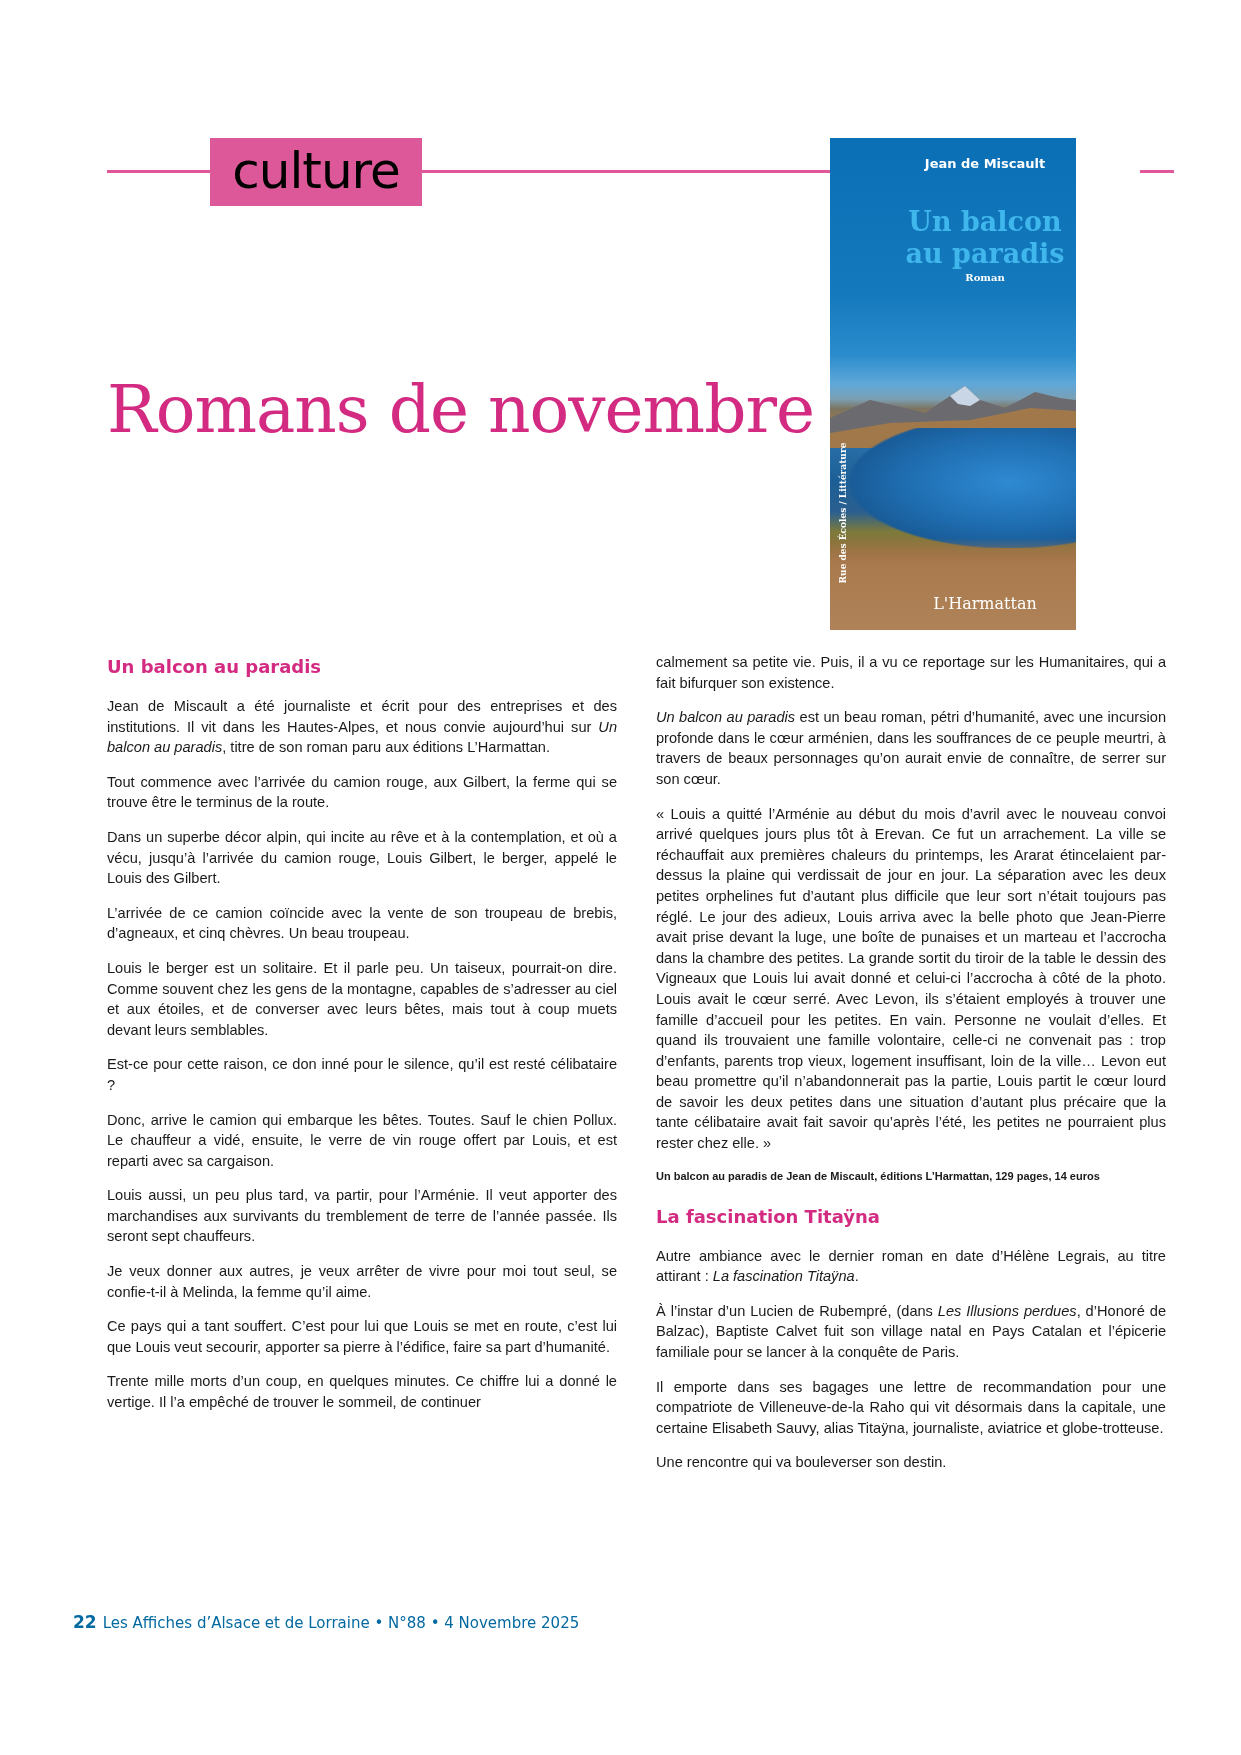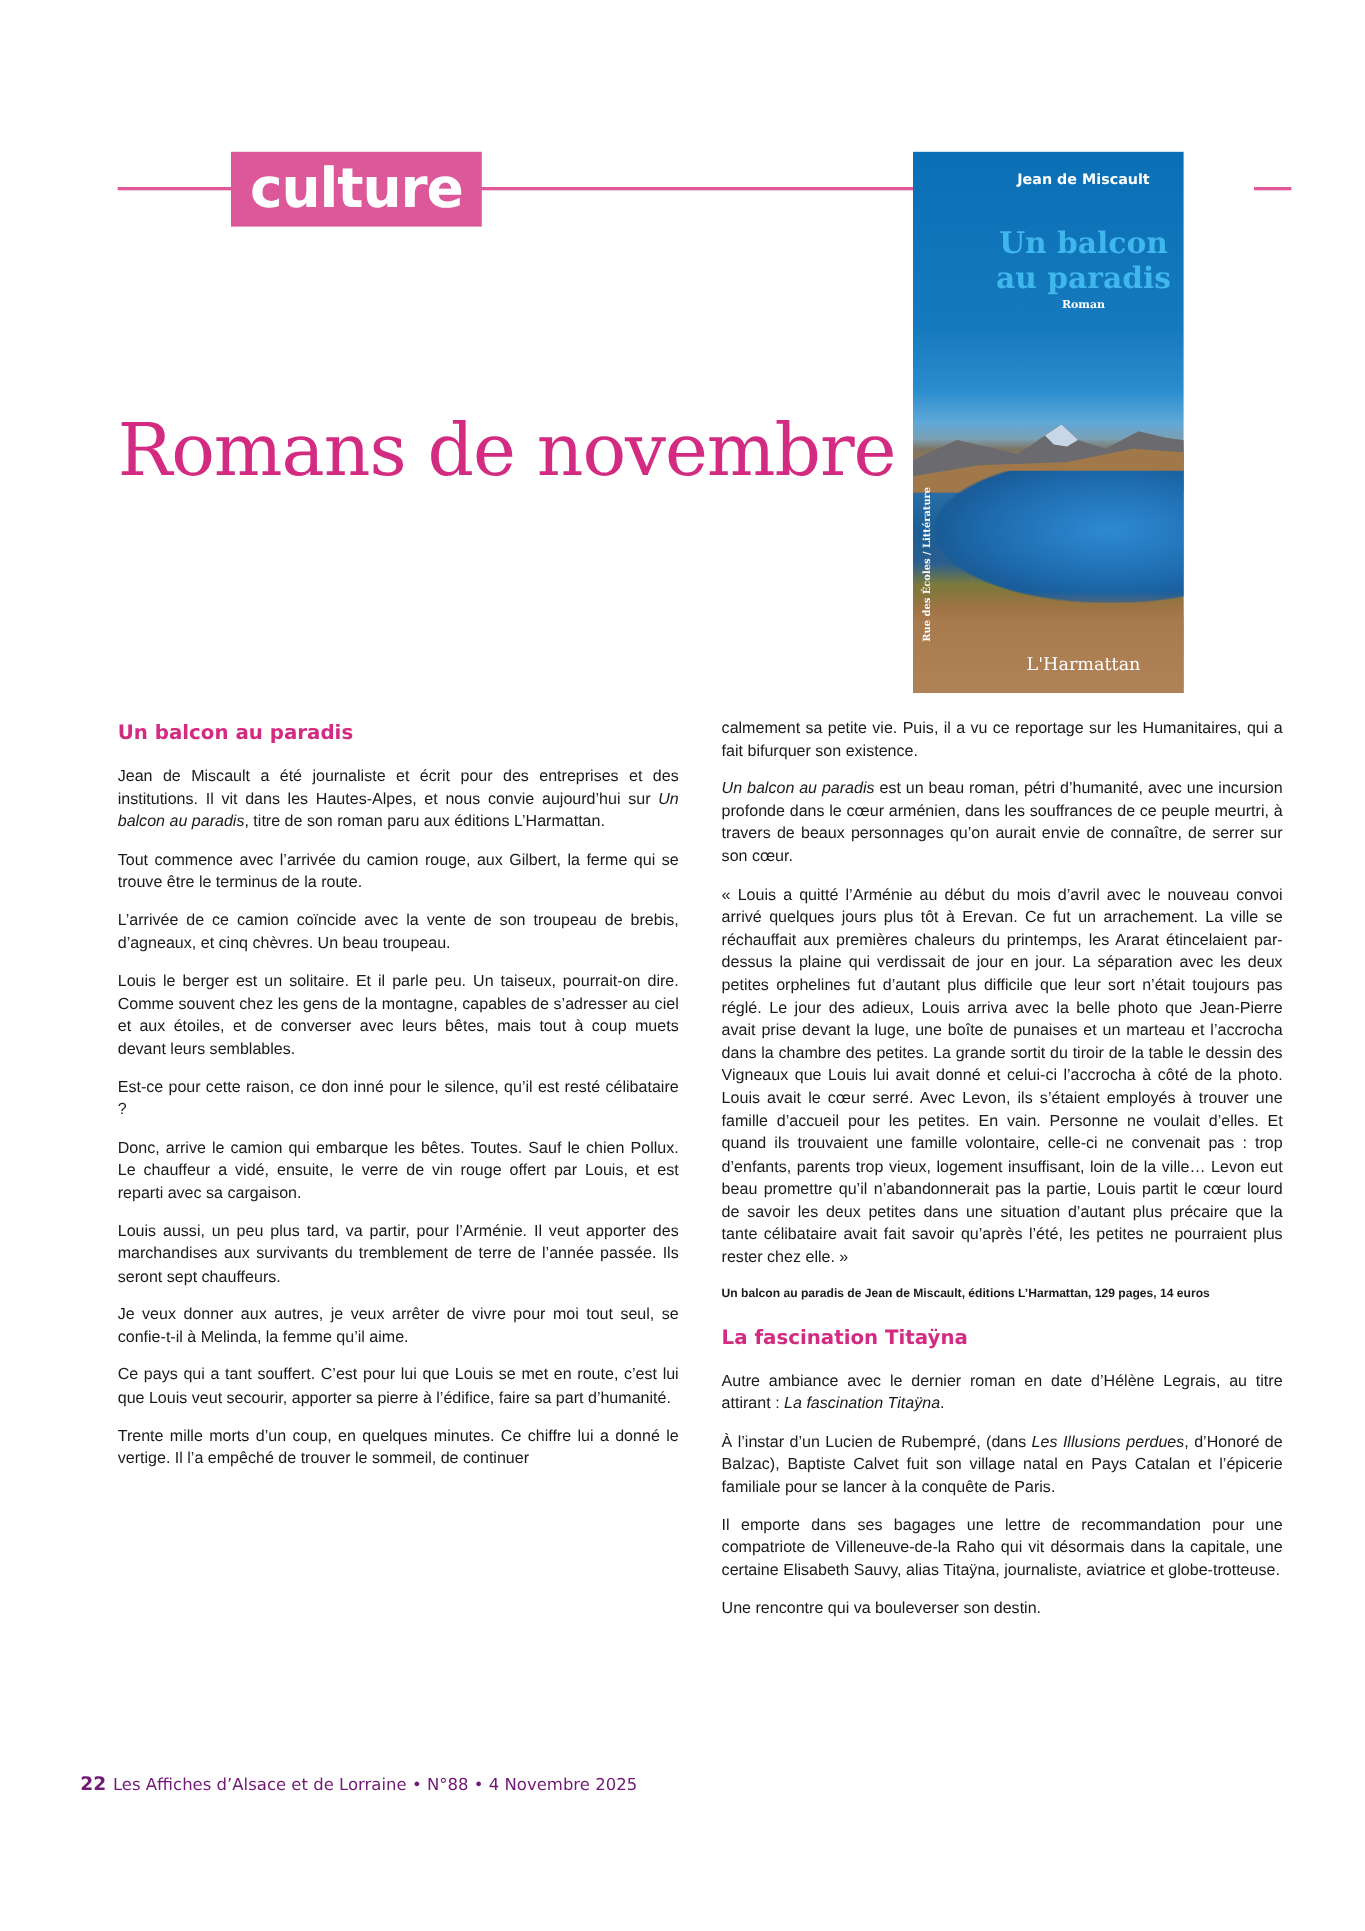--- a/index.html
+++ b/index.html
@@ -3,22 +3,22 @@
   <meta charset="utf-8">
   <style>
     html, body { margin: 0; padding: 0; background: #ffffff; }
     body { width: 1241px; height: 1755px; position: relative; overflow: hidden; font-family: "Liberation Sans", sans-serif; color: #1a1a1a; }
 
     .rule { position: absolute; height: 3px; background: #e0589a; top: 170px; }
     .rule.left { left: 107px; width: 105px; }
     .rule.mid { left: 415px; width: 415px; }
     .rule.right { left: 1140px; width: 34px; }
 
-    .section-tag { position: absolute; left: 210px; top: 138px; width: 228px; height: 68px; background: #dc5898; color: #ffffff;
-      font-family: "DejaVu Sans", sans-serif; font-weight: bold; font-size: 50px; line-height: 66px; text-align: center; letter-spacing: -1px; }
+    .section-tag { position: absolute; left: 210px; top: 138px; width: 212px; height: 68px; background: #dc5898; color: #000000;
+      font-family: "DejaVu Sans", sans-serif; font-weight: normal; font-size: 50px; line-height: 66px; text-align: center; letter-spacing: -1px; }
 
     .page-title { position: absolute; left: 107px; top: 370px; margin: 0; font-family: "DejaVu Serif", serif; font-weight: normal;
       font-size: 66px; line-height: 80px; color: #d42b82; letter-spacing: -1px; }
 
     
     .cover { position: absolute; left: 830px; top: 138px; width: 246px; height: 492px; overflow: hidden;
       background: linear-gradient(to bottom, #0a6fb5 0%, #1579bd 32%, #2a8ccc 44%, #5fa8d9 50%, #7aa0b5 53%, #7d7462 55%, #a0784a 58%, #6d7e3e 60%, #2a6fa8 62%, #1c5f96 70%, #2a5f90 76%, #7d7a3b 80%, #9a6a3e 86%, #a57a4e 100%); }
     .cover .mountains { position: absolute; left: 0; top: 240px; width: 310px; height: 70px; }
     .cover .lake { position: absolute; left: 20px; top: 290px; width: 290px; height: 120px;
       background: radial-gradient(ellipse at 55% 45%, #2f8ad2 0%, #1f6eb2 45%, #195c98 70%, rgba(25,92,152,0) 72%); }
@@ -38,21 +38,21 @@
     
     .col { position: absolute; top: 656px; width: 510px; font-family: "Liberation Sans", sans-serif; font-size: 14.6px; line-height: 20.6px; color: #1a1a1a; }
     .col.left { left: 107px; }
     .col.right { left: 656px; top: 652px; }
     .col p { margin: 0 0 14px 0; text-align: justify; }
     .col h2 { margin: 0 0 18px 0; color: #d42b82; font-family: "DejaVu Sans", sans-serif; font-weight: bold; font-size: 18px; line-height: 22px; }
     .col .credit { font-weight: bold; font-size: 11px; line-height: 16px; margin: 6px 0 22px 0; text-align: left; white-space: nowrap; }
     .col h2.second { margin-top: 0; }
     em { font-style: italic; }
 
-    .footer { position: absolute; left: 73px; top: 1612px; font-family: "DejaVu Sans", sans-serif; font-size: 15px; color: #701a75; white-space: nowrap; }
+    .footer { position: absolute; left: 73px; top: 1612px; font-family: "DejaVu Sans", sans-serif; font-size: 15px; color: #0369a1; white-space: nowrap; }
     .footer .page-num { font-weight: bold; font-size: 17px; margin-right: 6px; }
   </style>
 </head>
 <body>
 
 <div class="rule left"></div>
 <div class="rule mid"></div>
 <div class="rule right"></div>
 <div class="section-tag">culture</div>
 
@@ -73,20 +73,21 @@
   </div>
   <div class="cover-genre">Roman</div>
   <div class="cover-collection">Rue des Écoles / Littérature</div>
   <div class="cover-publisher">L'Harmattan</div>
 </div>
 
 <div class="col left">
   <h2>Un balcon au paradis</h2>
   <p><span>Jean de Miscault a été journaliste et écrit pour des entreprises et des institutions. Il vit dans les Hautes-Alpes, et nous convie aujourd’hui sur </span><em>Un balcon au paradis</em><span>, titre de son roman paru aux éditions L’Harmattan.</span></p>
   <p>Tout commence avec l’arrivée du camion rouge, aux Gilbert, la ferme qui se trouve être le terminus de la route.</p>
+  <p>Dans un superbe décor alpin, qui incite au rêve et à la contemplation, et où a vécu, jusqu’à l’arrivée du camion rouge, Louis Gilbert, le berger, appelé le Louis des Gilbert.</p>
   <p>L’arrivée de ce camion coïncide avec la vente de son troupeau de brebis, d’agneaux, et cinq chèvres. Un beau troupeau.</p>
   <p>Louis le berger est un solitaire. Et il parle peu. Un taiseux, pourrait-on dire. Comme souvent chez les gens de la montagne, capables de s’adresser au ciel et aux étoiles, et de converser avec leurs bêtes, mais tout à coup muets devant leurs semblables.</p>
   <p>Est-ce pour cette raison, ce don inné pour le silence, qu’il est resté célibataire ?</p>
   <p>Donc, arrive le camion qui embarque les bêtes. Toutes. Sauf le chien Pollux. Le chauffeur a vidé, ensuite, le verre de vin rouge offert par Louis, et est reparti avec sa cargaison.</p>
   <p>Louis aussi, un peu plus tard, va partir, pour l’Arménie. Il veut apporter des marchandises aux survivants du tremblement de terre de l’année passée. Ils seront sept chauffeurs.</p>
   <p>Je veux donner aux autres, je veux arrêter de vivre pour moi tout seul, se confie-t-il à Melinda, la femme qu’il aime.</p>
   <p>Ce pays qui a tant souffert. C’est pour lui que Louis se met en route, c’est lui que Louis veut secourir, apporter sa pierre à l’édifice, faire sa part d’humanité.</p>
   <p>Trente mille morts d’un coup, en quelques minutes. Ce chiffre lui a donné le vertige. Il l’a empêché de trouver le sommeil, de continuer</p>
 </div>
 

